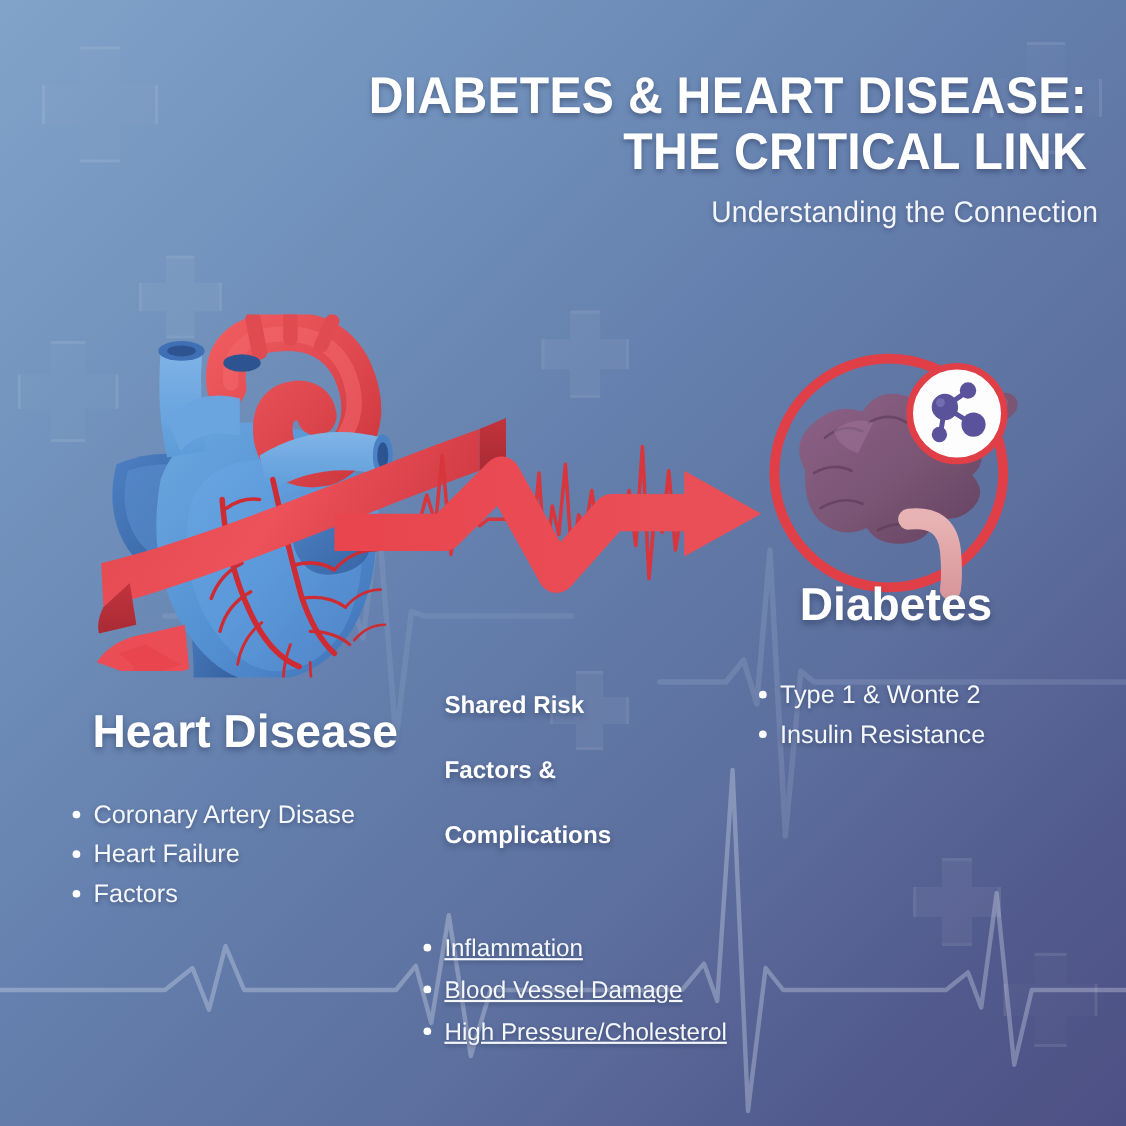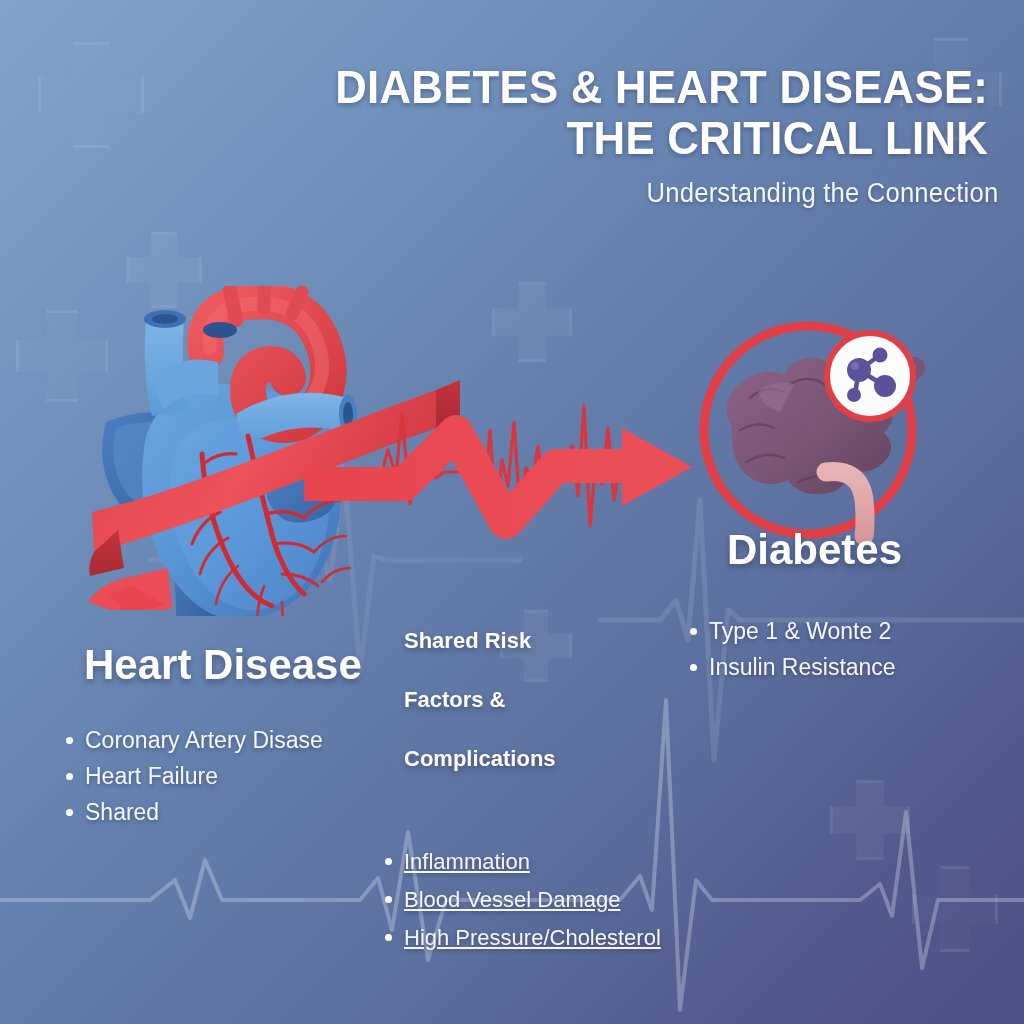--- a/index.html
+++ b/index.html
@@ -321,21 +321,21 @@
     <li>
       <span class="bullet-dot"></span>
       <span>Coronary Artery Disase</span>
     </li>
     <li>
       <span class="bullet-dot"></span>
       <span>Heart Failure</span>
     </li>
     <li>
       <span class="bullet-dot"></span>
-      <span>Shared</span>
+      <span>Factors</span>
     </li>
   </ul>
 
   <div class="col-heading" id="heading-shared">
     <div>Shared Risk</div>
     <div>Factors &amp;</div>
     <div>Complications</div>
   </div>
   <ul class="bullet-list" id="list-shared">
     <li>

